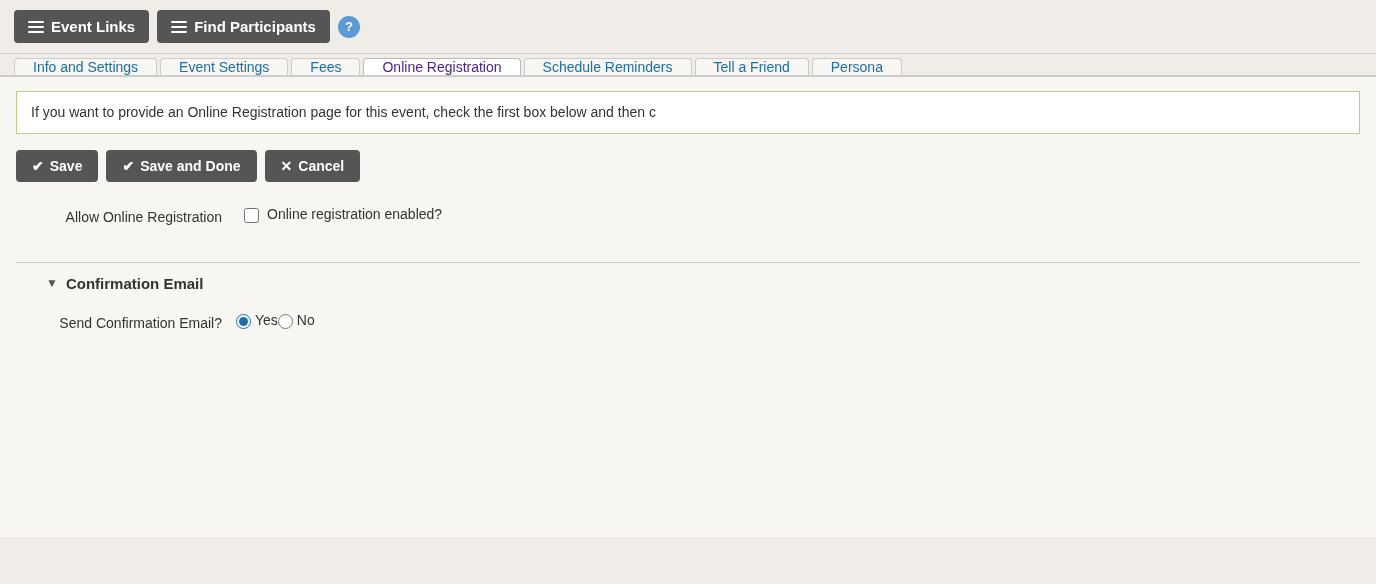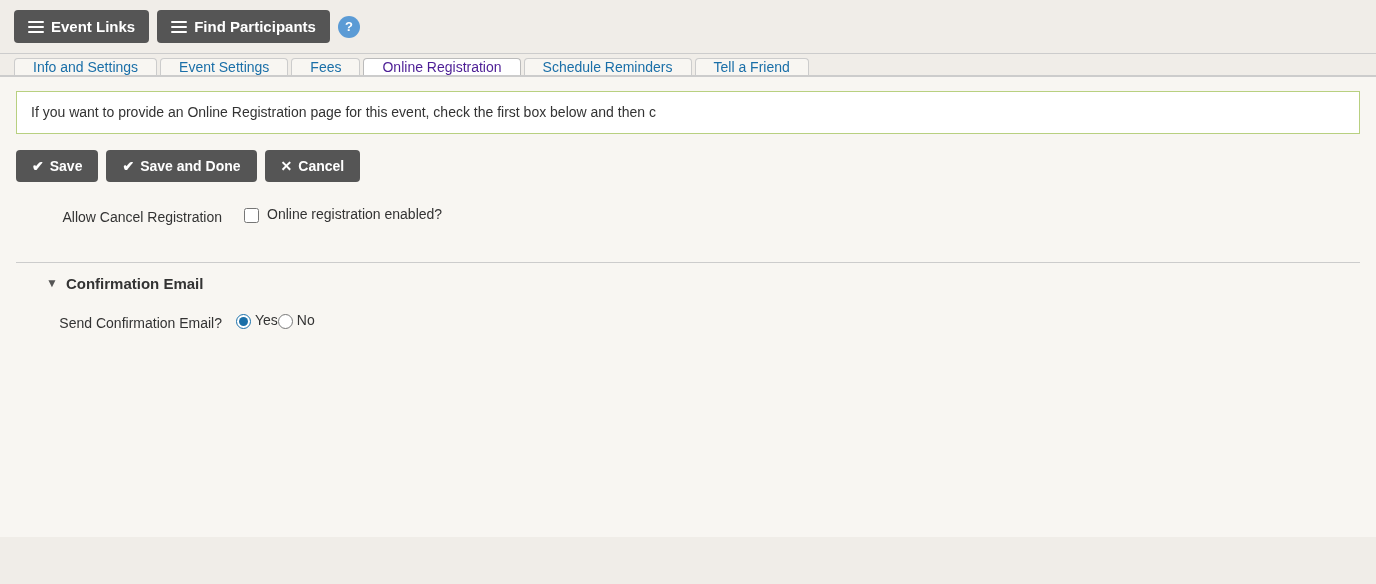--- a/index.html
+++ b/index.html
@@ -255,20 +255,23 @@
   </div>
   <div class="tab active">
     <span>Online Registration</span>
   </div>
   <div class="tab">
     <span>Schedule Reminders</span>
   </div>
   <div class="tab" style="color:#1a6fa8;">
     <span>Tell a Friend</span>
   </div>
+  <div class="tab">
+    <span>Persona</span>
+  </div>
 </div>
 
 <div class="main-content">
 
   <div class="info-banner">
     <span>If you want to provide an Online Registration page for this event, check the first box below and then c</span>
   </div>
 
   <div class="action-buttons">
     <button class="btn-action">
@@ -280,21 +283,21 @@
       <span>Save and Done</span>
     </button>
     <button class="btn-action">
       <span>✕</span>
       <span>Cancel</span>
     </button>
   </div>
 
   <div class="form-section">
     <div class="form-row">
-      <div class="form-label">Allow Cancel Registration</div>
+      <div class="form-label">Allow Online Registration</div>
       <div class="form-field">
         <input type="checkbox" id="online-reg-checkbox" style="">
         <label for="online-reg-checkbox">Online registration enabled?</label>
       </div>
     </div>
   </div>
 
   <div>
     <div class="section-header">
       <span class="section-toggle">▼</span>

